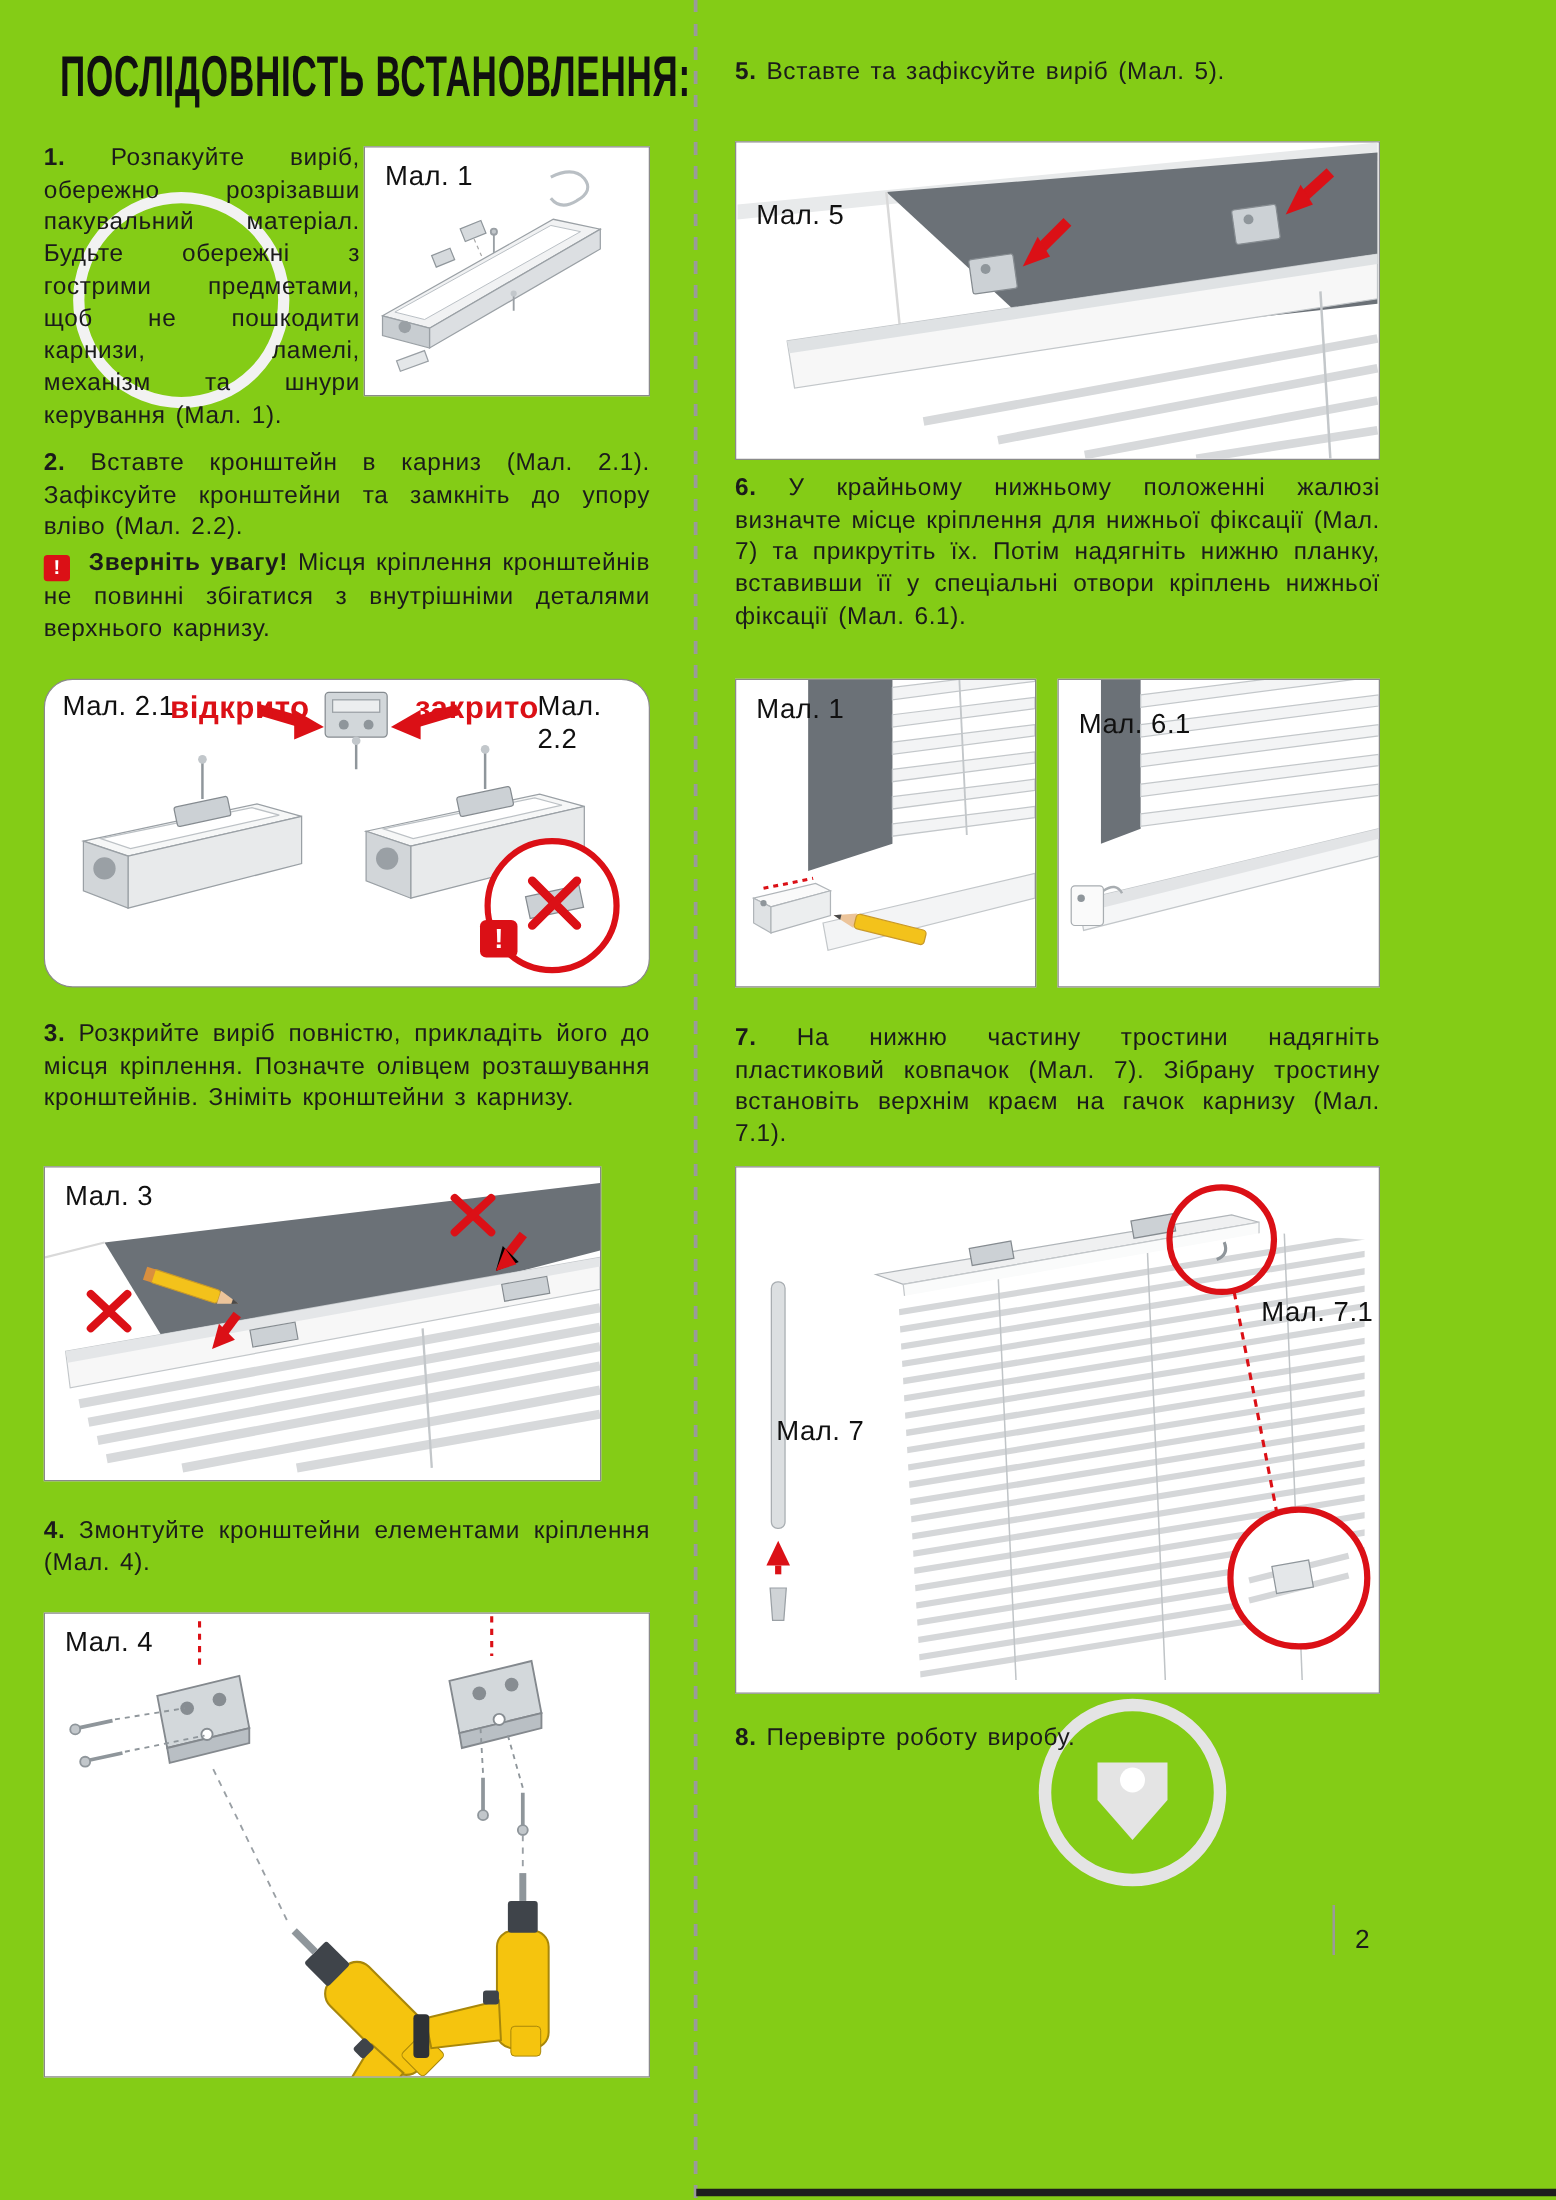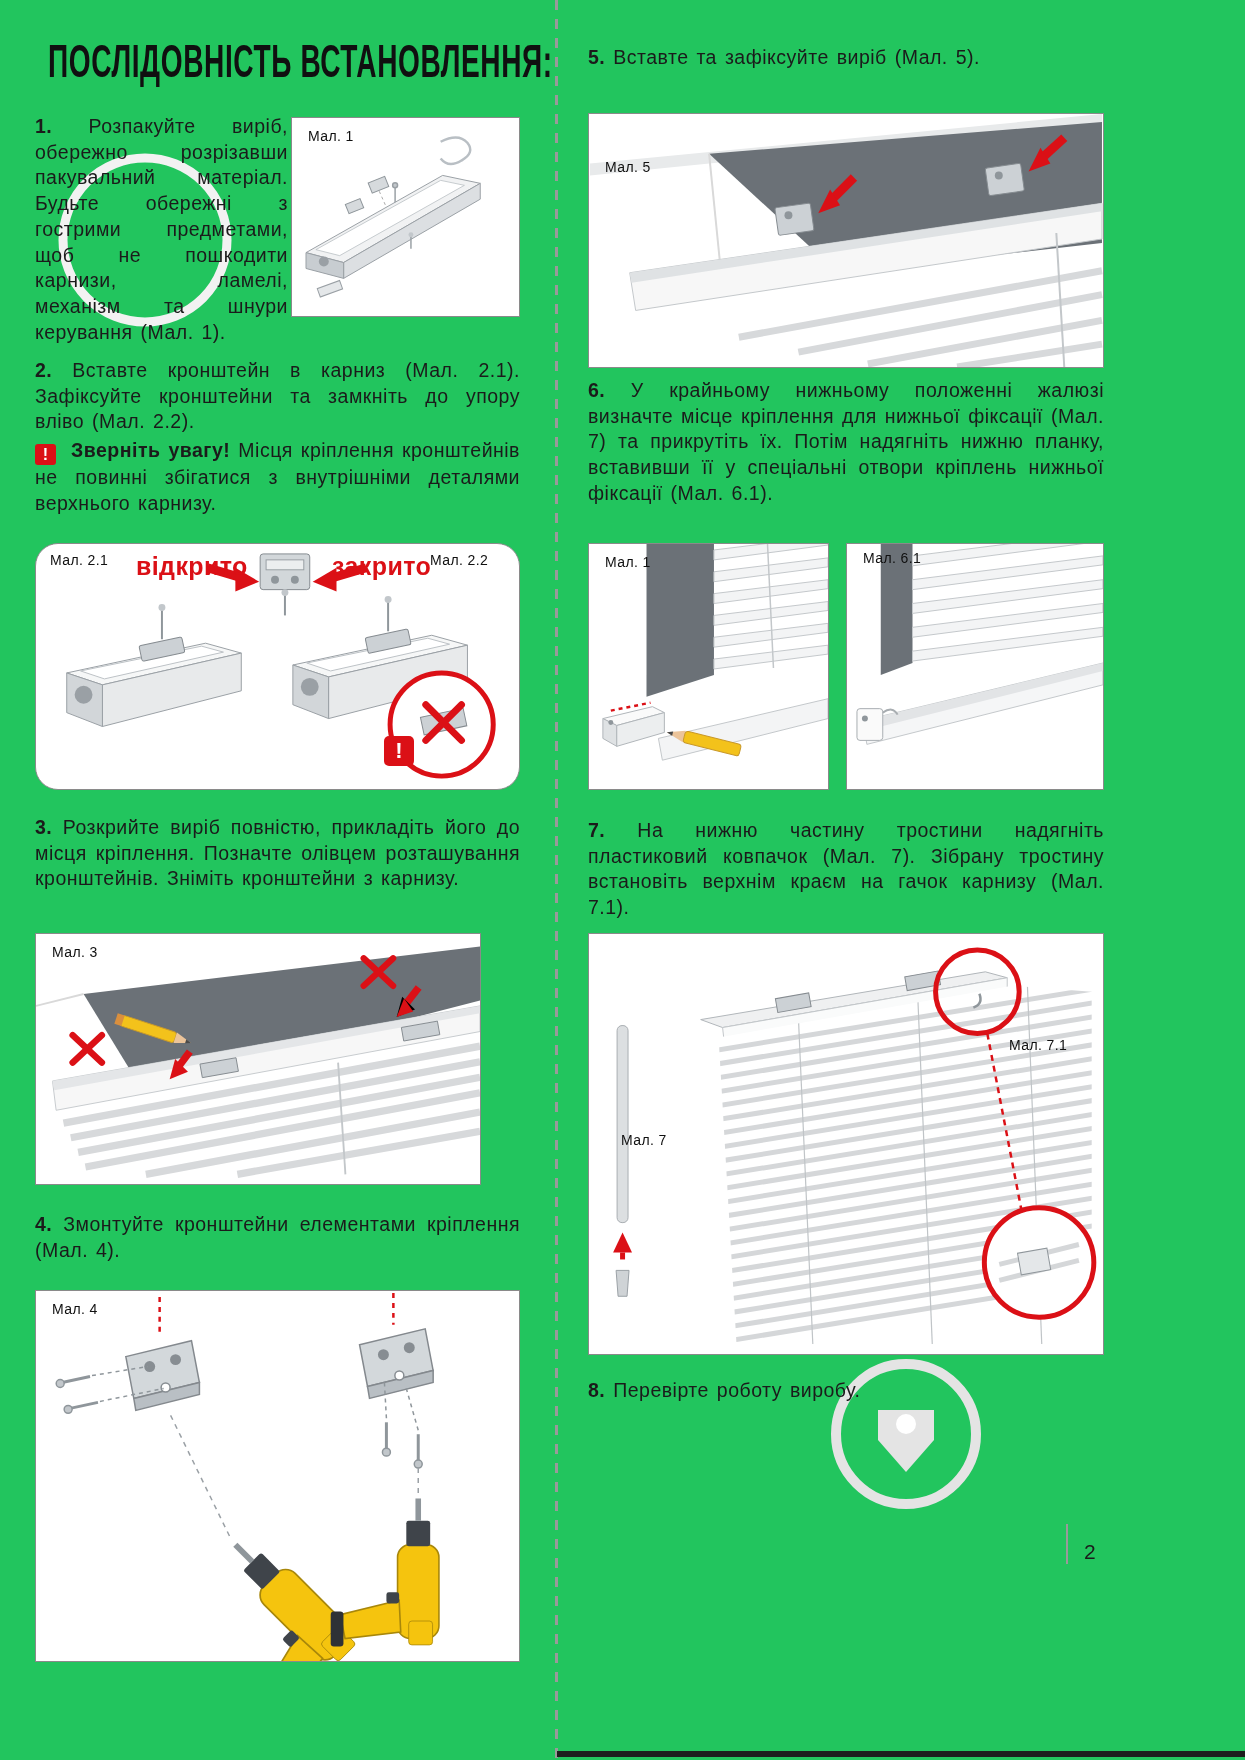--- a/index.html
+++ b/index.html
@@ -1,18 +1,18 @@
 <!DOCTYPE html>
 <html><head>
 <meta charset="utf-8">
 <style>
   * { margin:0; padding:0; box-sizing:border-box; }
   html,body { background:#ffffff; }
   .page {
-    position:relative; width:1245px; height:1760px; background:#22c55e;
+    position:relative; width:1245px; height:1760px; background:#84cc16;
     font-family:"Liberation Sans", sans-serif; color:#1b1b1b; overflow:hidden;
   }
   .title {
     position:absolute; left:48px; top:34px; font-size:46px; font-weight:700;
     white-space:nowrap; transform:scaleX(0.61); transform-origin:left top;
     letter-spacing:1px; color:#101010;
   }
   .step {
     position:absolute; font-size:19.5px; line-height:1.32; text-align:justify;
     letter-spacing:0.5px; word-spacing:2px; z-index:2;
@@ -20,21 +20,21 @@
   .step .num { font-weight:700; }
   .warn { margin-top:3px; }
   .warn-icon {
     display:inline-block; width:21px; height:21px; background:#db1016; color:#fff;
     font-weight:700; text-align:center; line-height:21px; border-radius:3px;
     font-size:16px; vertical-align:-3px; margin-right:7px; letter-spacing:0;
   }
   .warn-title { font-weight:700; }
   .figure { position:absolute; border:1.5px solid #8a8a8a; background:#fff; z-index:1; }
   .fig-art { position:absolute; left:0; top:0; width:100%; height:100%; }
-  .fig-label { position:absolute; font-size:14px; letter-spacing:0.4px; color:#101010; z-index:3; font-style:normal; }
+  .fig-label { position:absolute; font-size:22px; letter-spacing:0.4px; color:#101010; z-index:3; font-style:normal; }
   .red-label { position:absolute; font-size:25px; font-weight:700; color:#db1016; z-index:3; letter-spacing:0.4px; }
   .alert-badge {
     position:absolute; width:30px; height:30px; background:#db1016; border-radius:5px;
     color:#fff; font-size:22px; font-weight:700; text-align:center; line-height:30px; z-index:4;
   }
   .divider-v {
     position:absolute; left:555px; top:0; width:3px; height:1760px;
     background:repeating-linear-gradient(to bottom, #9a9a9a 0 10px, transparent 10px 19px);
     z-index:5;
   }
@@ -334,21 +334,21 @@
         <polygon points="66,108 258,84 258,93 66,118"></polygon>
       </g>
       <polygon points="16,178 258,120 258,142 20,202" fill="#f5f6f7" stroke="#c3c7ca"></polygon>
       <polygon points="16,178 258,120 258,128 18,188" fill="#e2e4e6"></polygon>
       <g>
         <rect x="10" y="166" width="26" height="32" rx="3" fill="#fafafa" stroke="#a8adb1"></rect>
         <circle cx="18" cy="176" r="3" fill="#8f969b"></circle>
         <path d="M36,170 q10,-7 15,2" stroke="#a8adb1" fill="none" stroke-width="2"></path>
       </g>
     </svg>
-    <figcaption class="fig-label" style="left:16px;top:6px;">Мал. 6.1</figcaption>
+    <figcaption class="fig-label" style="left:16px;top:22px;">Мал. 6.1</figcaption>
   </figure>
 
   <p class="step" style="left:588px;top:818px;width:516px;">
     <span class="num">7.</span>
     <span>На нижню частину тростини надягніть пластиковий ковпачок (Мал. 7). Зібрану тростину встановіть верхнім краєм на гачок карнизу (Мал. 7.1).</span>
   </p>
 
   <figure class="figure" style="left:588px;top:933px;width:516px;height:422px;">
     <svg class="fig-art" viewBox="0 0 516 422">
       <defs>

